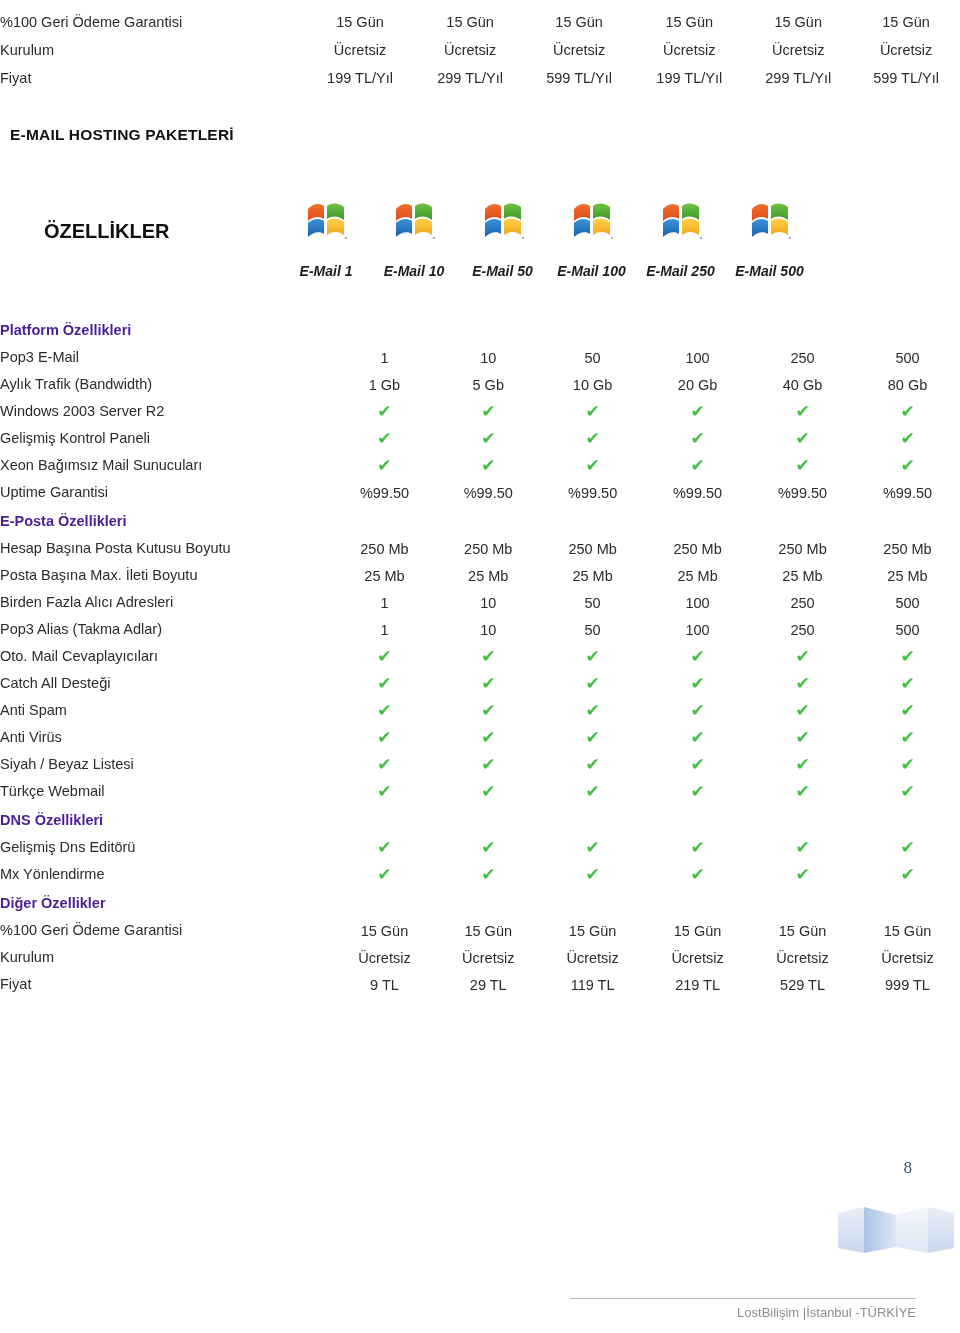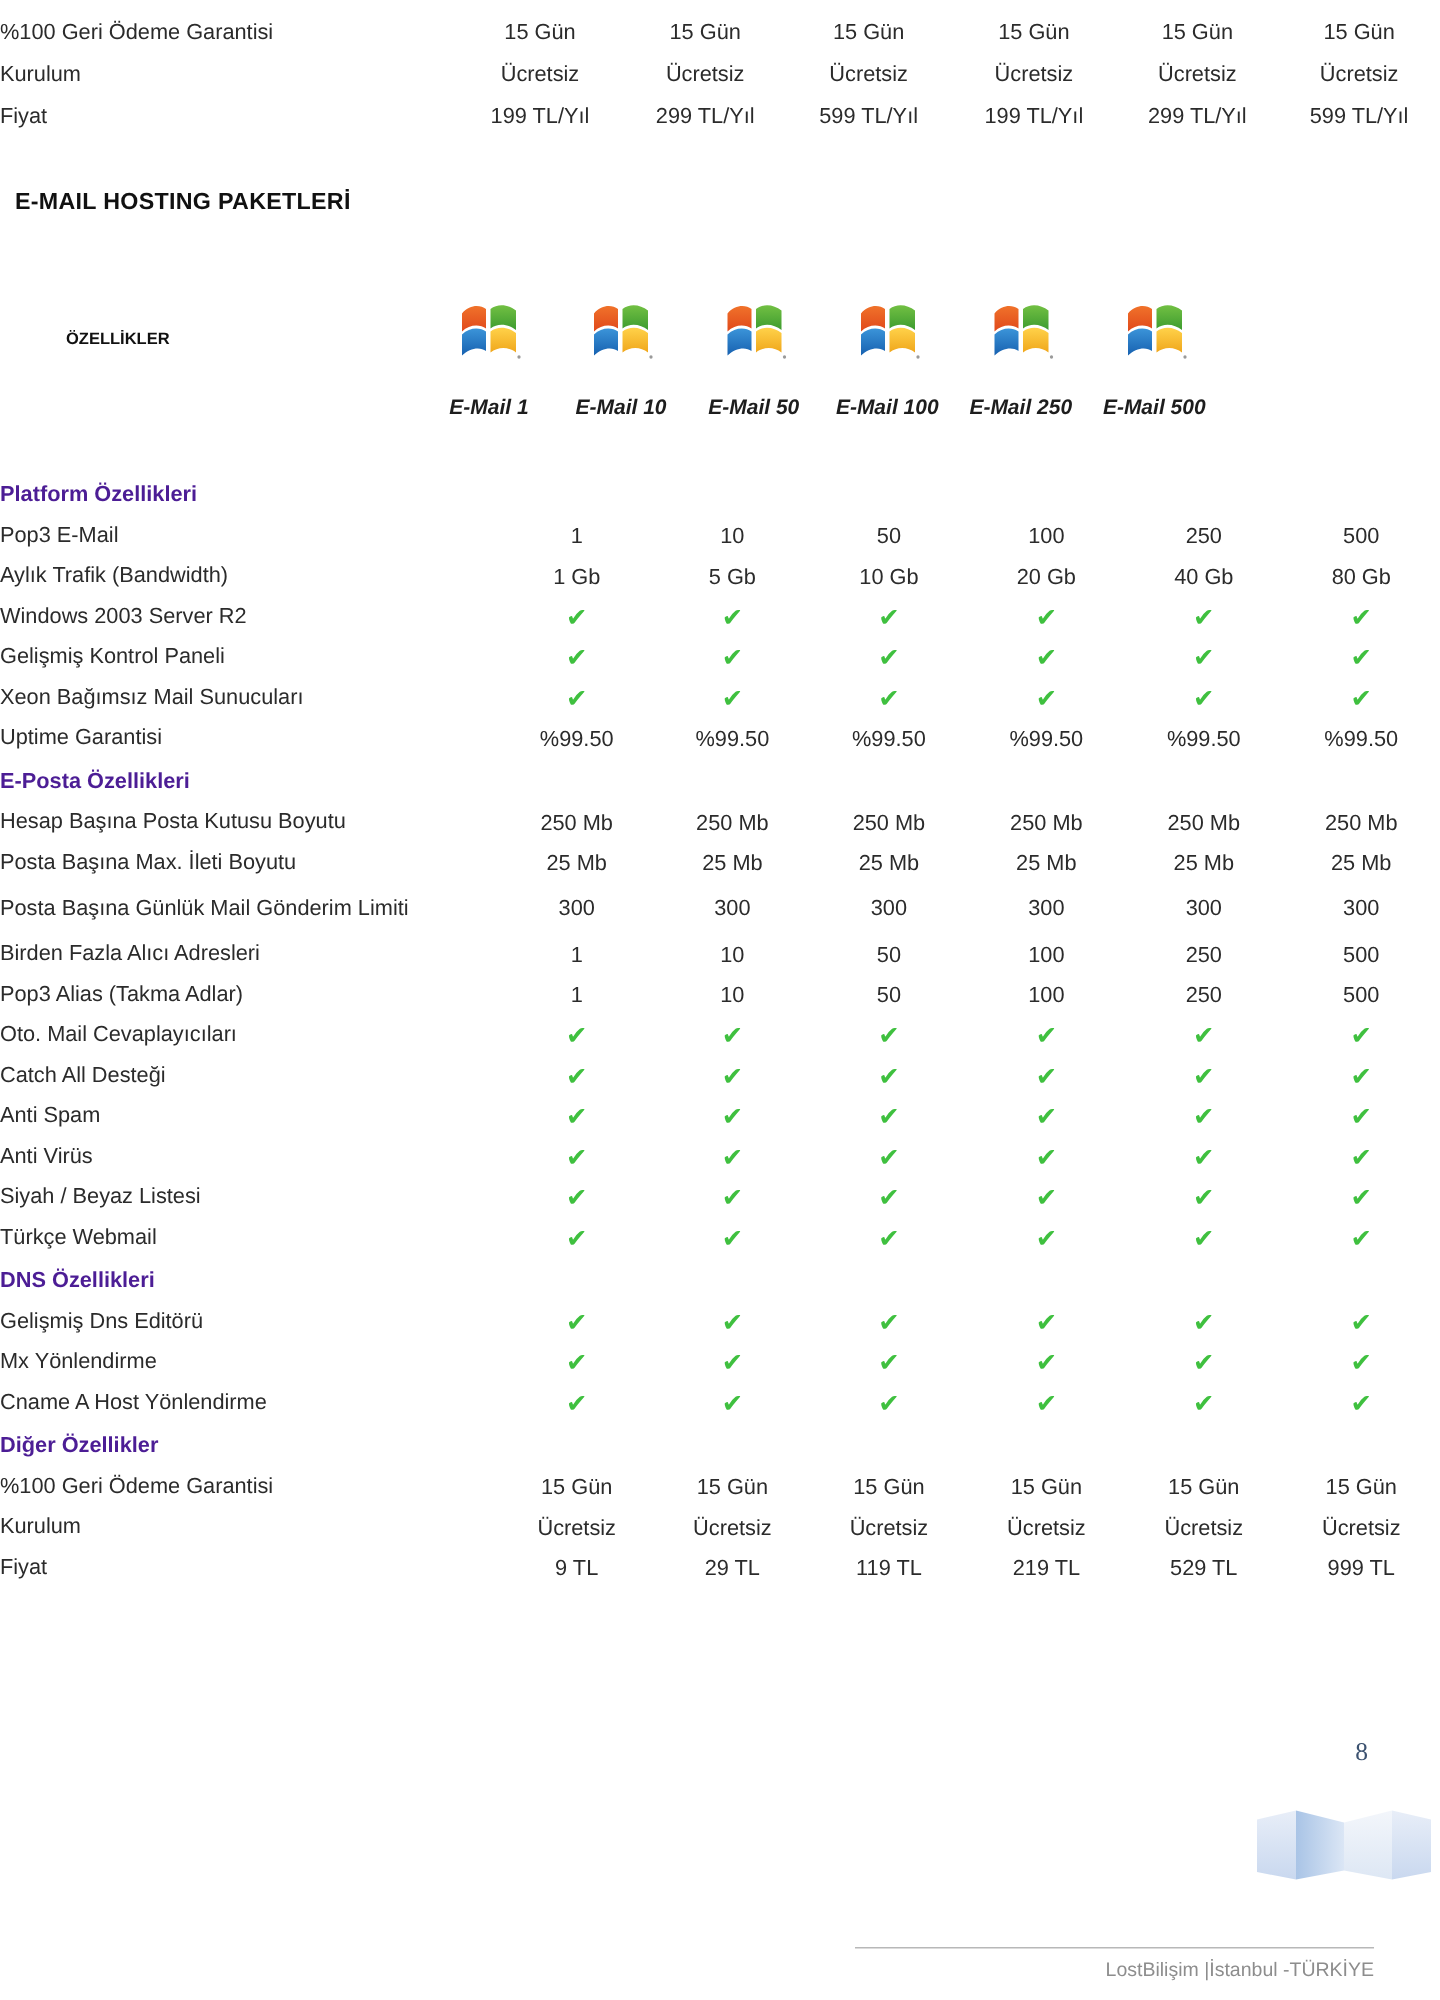--- a/index.html
+++ b/index.html
@@ -81,21 +81,21 @@
     font-weight: bold;
     color: #1d1d1d;
     text-align: center;
     line-height: 1.35;
     width: 72px;
   }
 
   .ozellikler {
     position: absolute;
     top: 220px; left: 44px;
-    font-size: 11px;
+    font-size: 20px;
     font-weight: bold;
     color: #111111;
     text-align: center;
   }
 
   
   .main-table { position: absolute; top: 315px; left: 0; width: 900px; }
   .main-table td { height: 27px; }
   .main-table tr.tall td { height: 34px; }
   .main-table tr.sect td { height: 29px; }
@@ -428,29 +428,20 @@
         </tr>
         <tr>
           <td class="label-cell">Posta Başına Max. İleti Boyutu</td>
           <td class="val-cell">25 Mb</td>
           <td class="val-cell">25 Mb</td>
           <td class="val-cell">25 Mb</td>
           <td class="val-cell">25 Mb</td>
           <td class="val-cell">25 Mb</td>
           <td class="val-cell">25 Mb</td>
         </tr>
-        <tr class="tall">
-          <td class="label-cell">Posta Başına Günlük Mail Gönderim Limiti</td>
-          <td class="val-cell">300</td>
-          <td class="val-cell">300</td>
-          <td class="val-cell">300</td>
-          <td class="val-cell">300</td>
-          <td class="val-cell">300</td>
-          <td class="val-cell">300</td>
-        </tr>
         <tr>
           <td class="label-cell">Birden Fazla Alıcı Adresleri</td>
           <td class="val-cell">1</td>
           <td class="val-cell">10</td>
           <td class="val-cell">50</td>
           <td class="val-cell">100</td>
           <td class="val-cell">250</td>
           <td class="val-cell">500</td>
         </tr>
         <tr>
@@ -523,29 +514,20 @@
           <td class="label-cell">Gelişmiş Dns Editörü</td>
           <td class="val-cell"><span class="check">✔</span></td>
           <td class="val-cell"><span class="check">✔</span></td>
           <td class="val-cell"><span class="check">✔</span></td>
           <td class="val-cell"><span class="check">✔</span></td>
           <td class="val-cell"><span class="check">✔</span></td>
           <td class="val-cell"><span class="check">✔</span></td>
         </tr>
         <tr>
           <td class="label-cell">Mx Yönlendirme</td>
-          <td class="val-cell"><span class="check">✔</span></td>
-          <td class="val-cell"><span class="check">✔</span></td>
-          <td class="val-cell"><span class="check">✔</span></td>
-          <td class="val-cell"><span class="check">✔</span></td>
-          <td class="val-cell"><span class="check">✔</span></td>
-          <td class="val-cell"><span class="check">✔</span></td>
-        </tr>
-        <tr>
-          <td class="label-cell">Cname A Host Yönlendirme</td>
           <td class="val-cell"><span class="check">✔</span></td>
           <td class="val-cell"><span class="check">✔</span></td>
           <td class="val-cell"><span class="check">✔</span></td>
           <td class="val-cell"><span class="check">✔</span></td>
           <td class="val-cell"><span class="check">✔</span></td>
           <td class="val-cell"><span class="check">✔</span></td>
         </tr>
         <tr class="sect">
           <td class="sect-cell" colspan="7">Diğer Özellikler</td>
         </tr>

